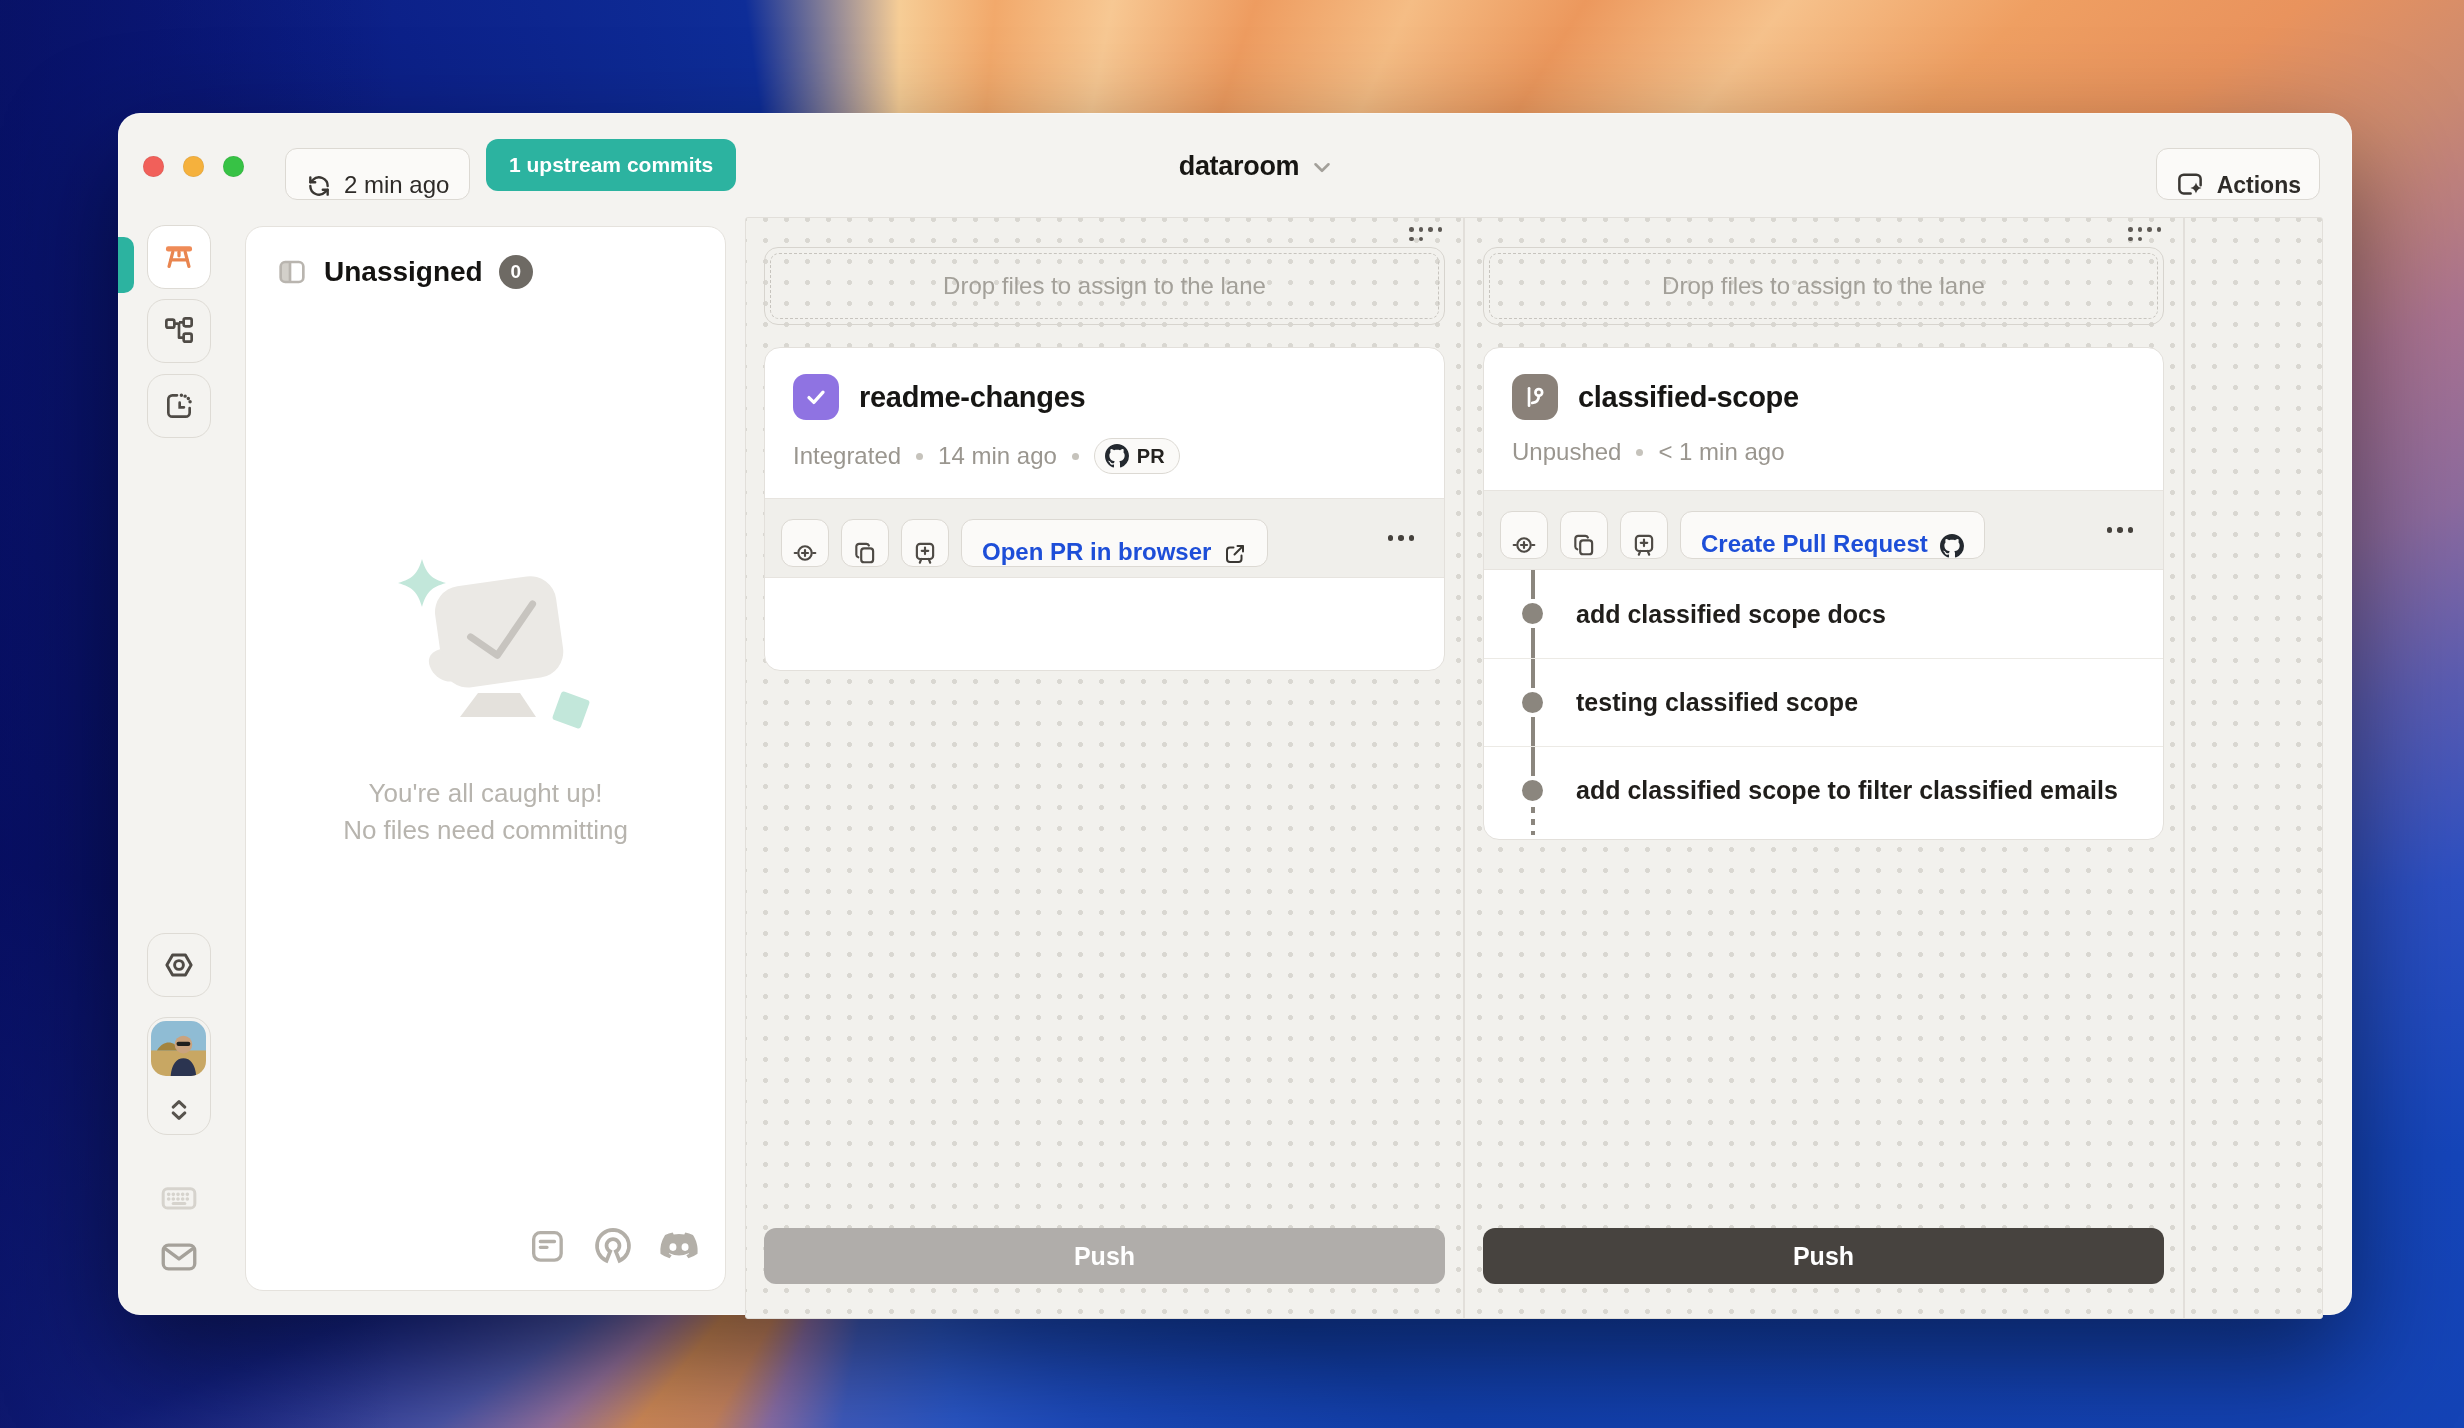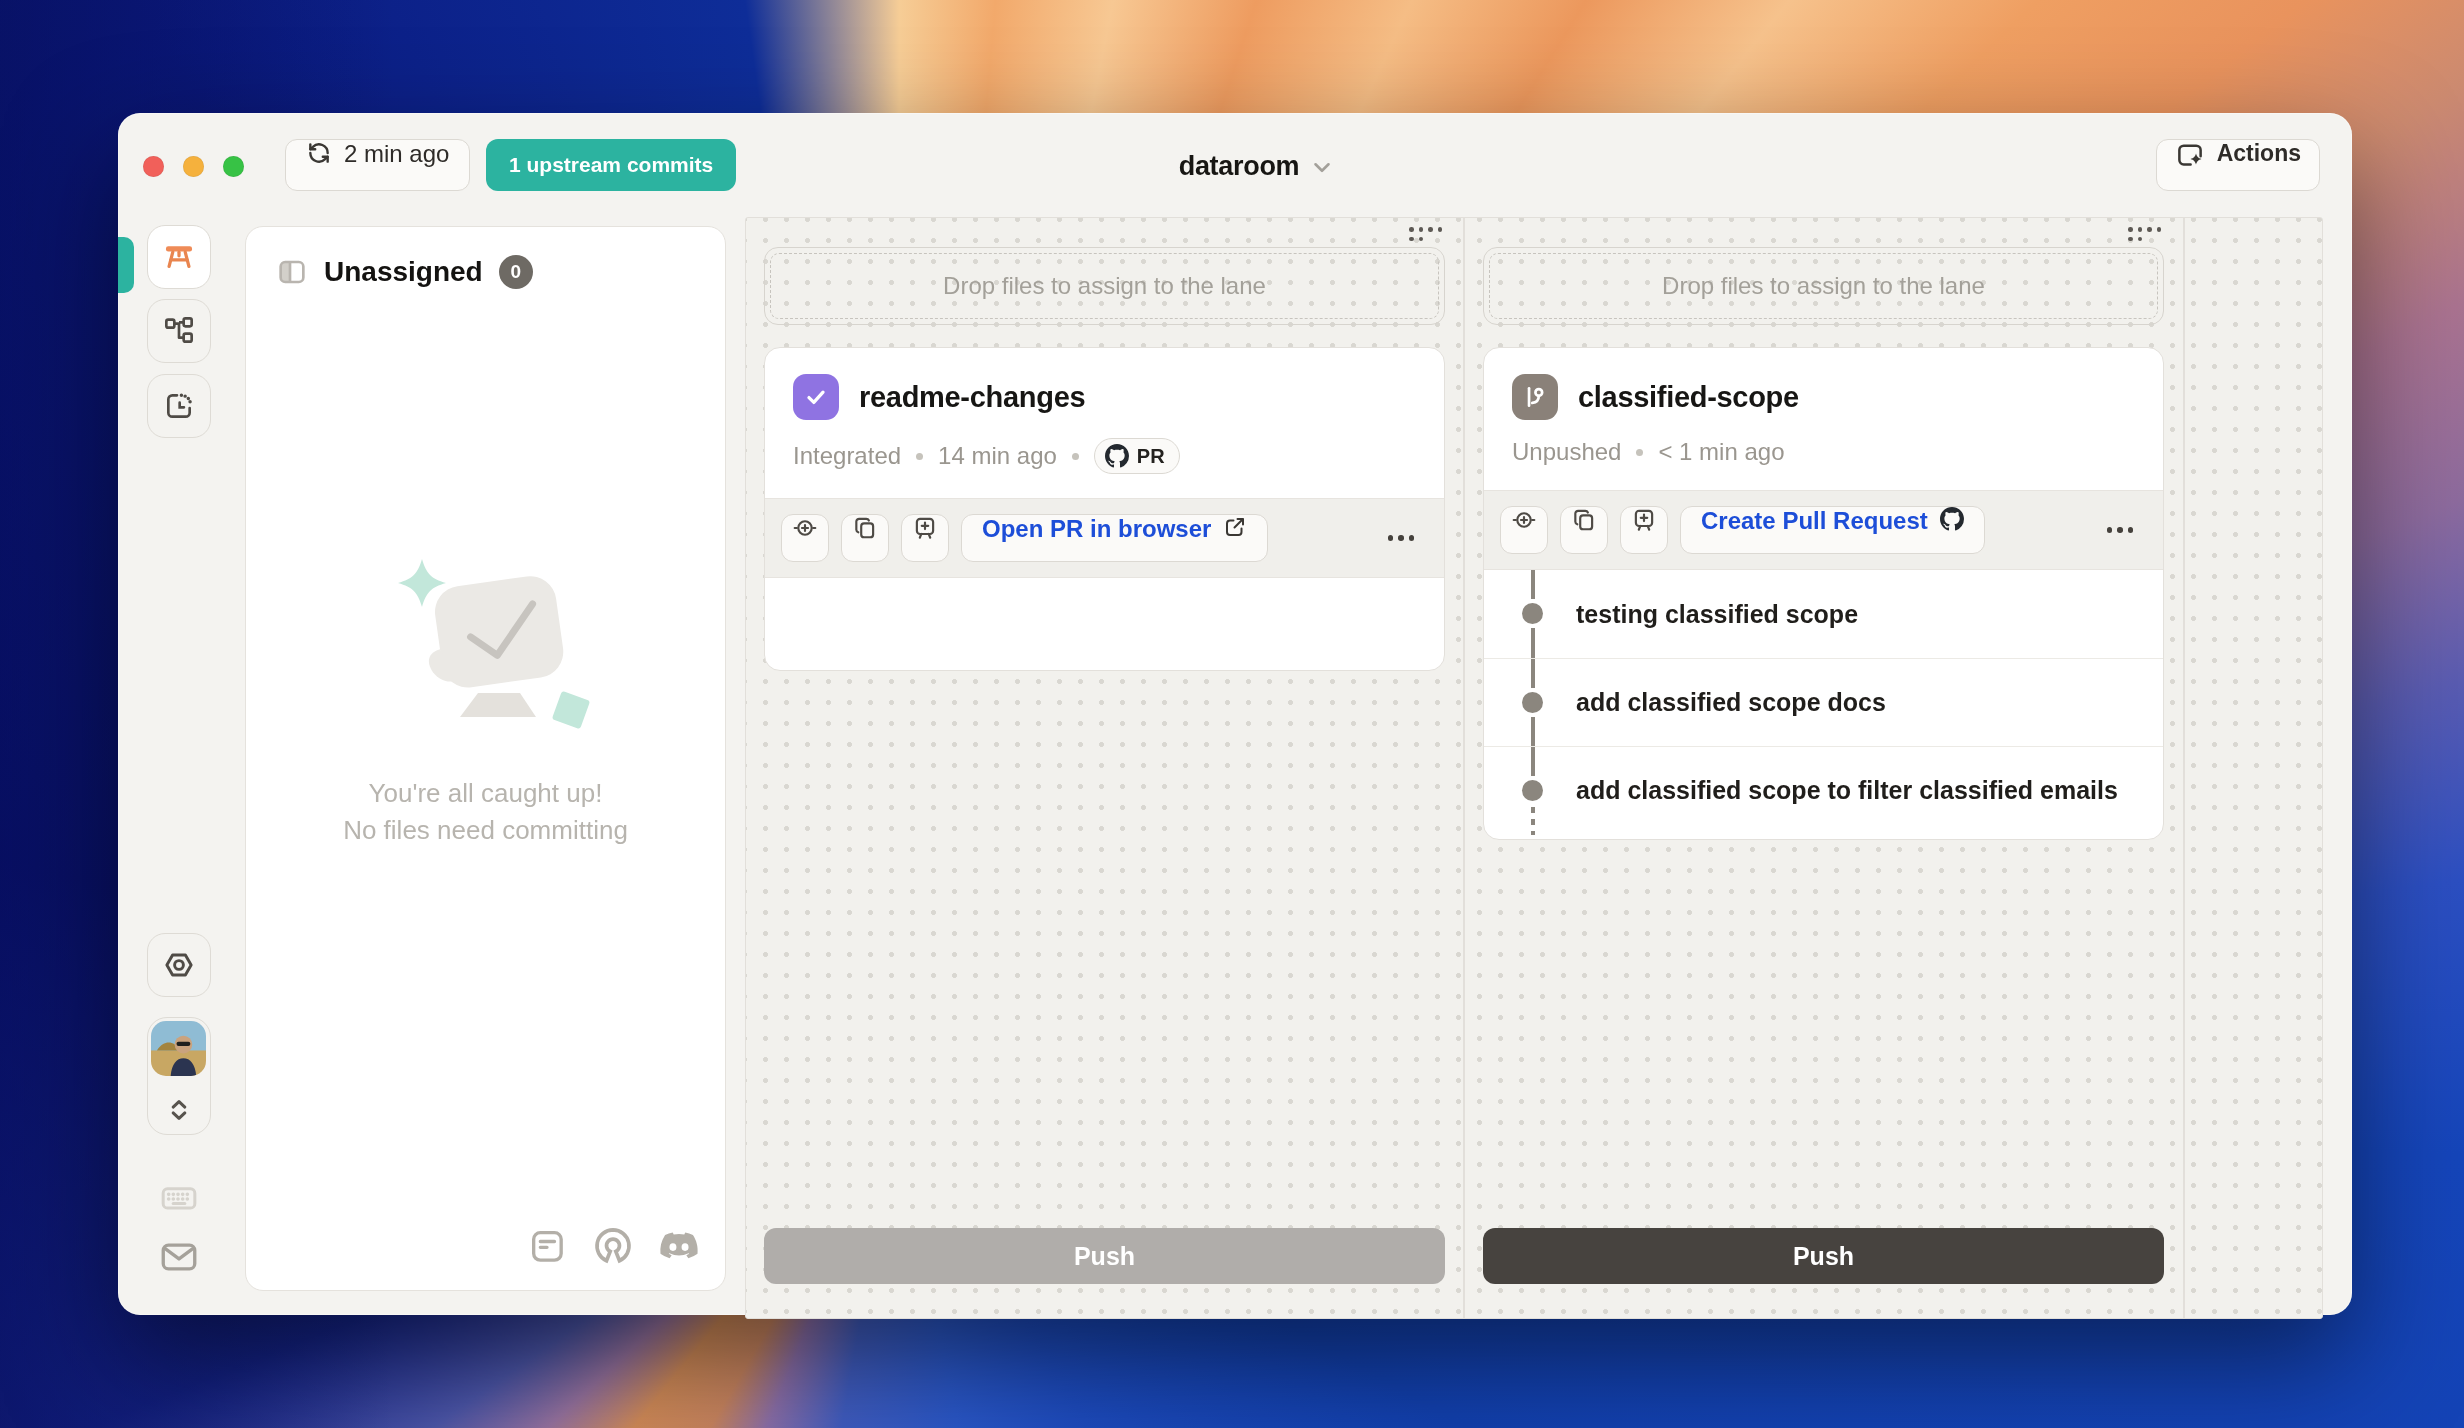--- a/index.html
+++ b/index.html
@@ -25,21 +25,21 @@
     position:absolute; left:118px; top:113px; width:2234px; height:1202px;
     background:#f4f3f0; border-radius:22px;
     box-shadow:0 45px 110px rgba(0,0,0,.5), 0 0 0 1px rgba(255,255,255,.35) inset;
   }
 
   
   .lights{ position:absolute; top:43px; left:25px; display:flex; gap:19px; }
   .light{ width:21px; height:21px; border-radius:50%; box-shadow:inset 0 0 1px rgba(0,0,0,.25); }
   .light.red{ background:#f1605a; } .light.yellow{ background:#f5b13d; } .light.green{ background:#37c245; }
 
-  .btnish{ display:flex; align-items:flex-start; justify-content:center; border:1.5px solid #dcd9d3; background:#fbfaf8; border-radius:12px; cursor:pointer; }
+  .btnish{ display:flex; align-items:flex-end; justify-content:center; border:1.5px solid #dcd9d3; background:#fbfaf8; border-radius:12px; cursor:pointer;margin-top:9px; }
   .fetch-btn{ position:absolute; left:167px; top:26px; height:52px; padding:0 20px; gap:12px; font-size:24px; color:#2e2b28; }
   .upstream-badge{ position:absolute; left:368px; top:26px; height:52px; padding:0 23px; display:flex; align-items:center;
     background:#2cb3a0; color:#fff; font-size:21px; font-weight:bold; border-radius:12px; cursor:pointer; }
   .title-wrap{ position:absolute; top:38px; left:0; right:0; display:flex; justify-content:center; align-items:center; gap:10px; cursor:pointer; }
   .title-wrap .t{ font-size:27px; font-weight:bold; color:#171613; letter-spacing:-.3px;margin-left:44px; }
   .actions-btn{ position:absolute; right:32px; top:26px; height:52px; padding:0 18px; gap:12px; font-size:23px; font-weight:600; color:#2e2b28; }
 
   
   .rail-btn{ position:absolute; left:29px; width:64px; height:64px; border-radius:18px;
     border:1.5px solid #dedbd5; display:flex; align-items:center; justify-content:center; cursor:pointer; background:transparent; }
@@ -440,27 +440,27 @@
               <i></i>
               <i></i>
               <i></i>
             </span>
         </div>
 
         <div class="commit" style="height:88px">
           <span class="gline solid-gray" style="top:0;height:29px"></span>
           <span class="gdot gray" style="top:33px"></span>
           <span class="gline solid-gray" style="top:58px;height:30px"></span>
-          <span>testing classified scope</span>
+          <span>add classified scope docs</span>
         </div>
         <div class="commit" style="height:88px">
           <span class="gline solid-gray" style="top:0;height:29px"></span>
           <span class="gdot gray" style="top:33px"></span>
           <span class="gline solid-gray" style="top:58px;height:30px"></span>
-          <span>add classified scope docs</span>
+          <span>testing classified scope</span>
         </div>
         <div class="commit" style="height:88px">
           <span class="gline solid-gray" style="top:0;height:29px"></span>
           <span class="gdot gray" style="top:33px"></span>
           <span class="gline dash-gray" style="top:60px;height:28px"></span>
           <span>add classified scope to filter classified emails</span>
         </div>
       </div>
 
       <button class="push enabled">Push</button>

